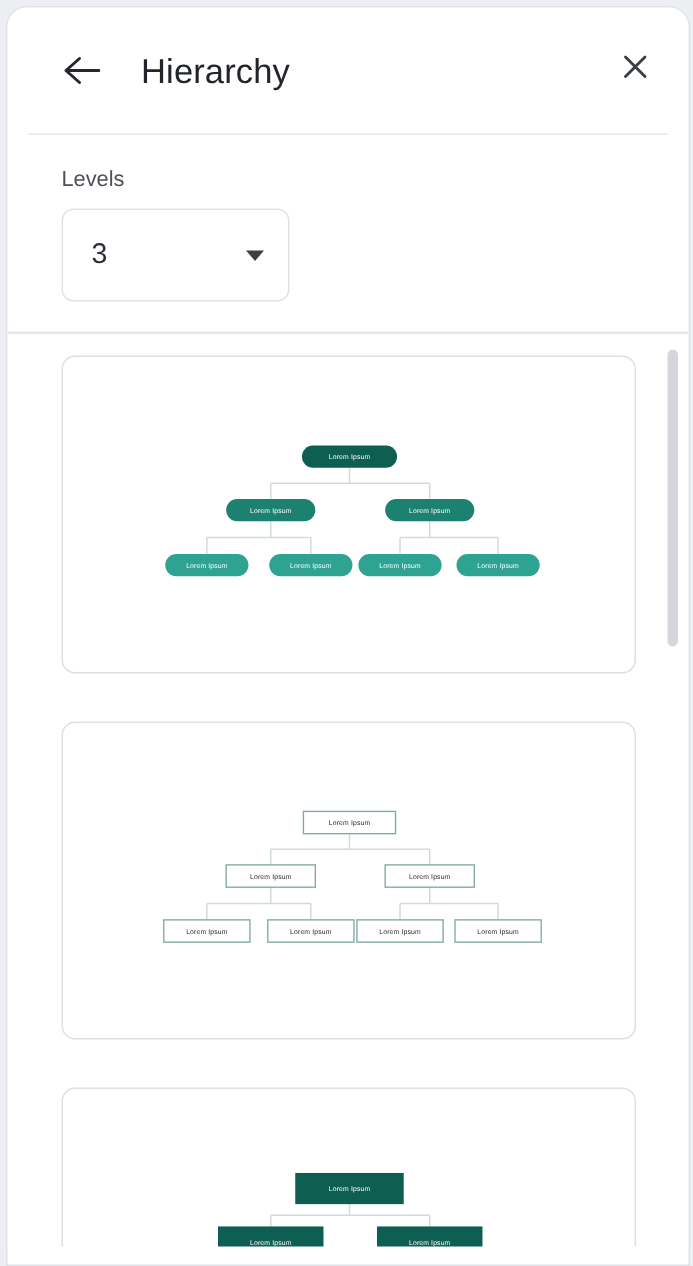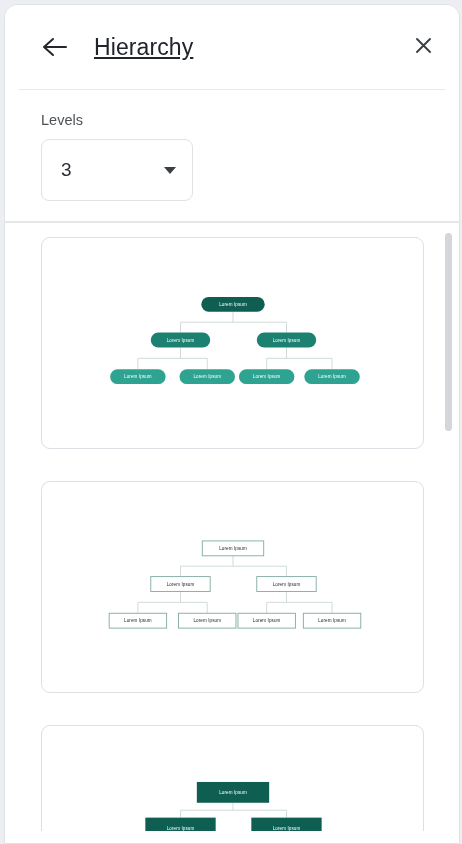--- a/index.html
+++ b/index.html
@@ -39,21 +39,20 @@
     cursor: pointer;
     flex: 0 0 auto;
   }
   .back-btn svg { display: block; }
   .title {
     font-size: 23px;
     color: #21252b;
     margin-left: 25px;
     letter-spacing: .1px;
     white-space: nowrap;
-    text-decoration: underline;
   }
   .spacer { flex: 1 1 auto; }
   .close-btn {
     width: 28px; height: 28px;
     display: flex; align-items: center; justify-content: center;
     cursor: pointer;
     flex: 0 0 auto;
   }
 
   .divider {

